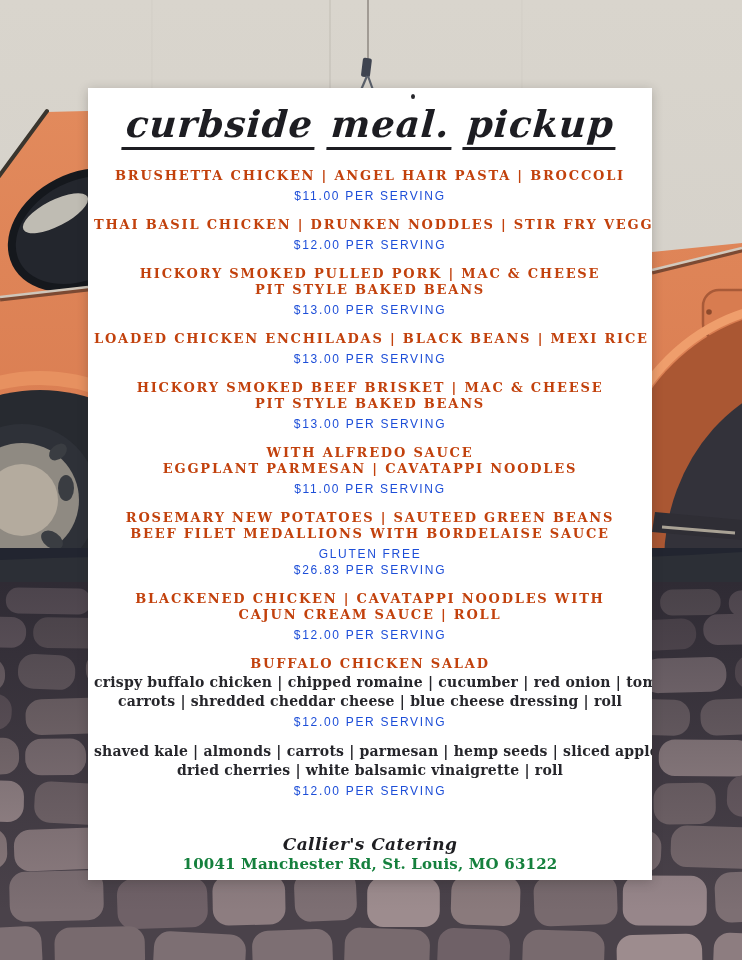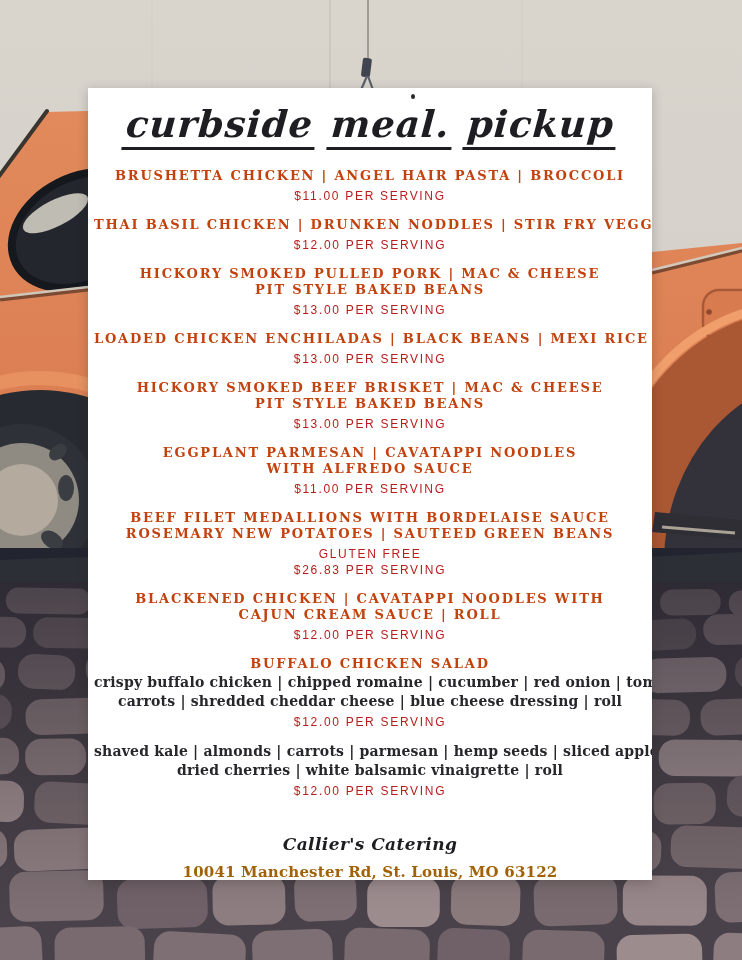--- a/index.html
+++ b/index.html
@@ -30,28 +30,28 @@
   .tl{
     font:700 13px/16px "DejaVu Serif", serif;
     letter-spacing:1.8px;color:#c2410c;white-space:nowrap;
   }
   .d{
     font:700 14px/17px "DejaVu Serif", serif;
     letter-spacing:.2px;color:#26262b;white-space:nowrap;margin-top:2px;
   }
   .price{
     font:400 12px/13px "Liberation Sans", sans-serif;
-    letter-spacing:1.7px;color:#b91c1c;margin-top:6px;white-space:nowrap;text-align:center;
+    letter-spacing:1.7px;color:#1d4ed8;margin-top:6px;white-space:nowrap;text-align:center;
   }
   .note{margin-top:6px;}
   .note + .price{margin-top:3px;}
 
   .footer{margin-top:2px;}
   .biz{font:italic 700 17px/21px "DejaVu Serif", serif;color:#1e1e22;letter-spacing:.4px;margin-top:36px;}
-  .addr{font:700 15px/19px "DejaVu Serif", serif;color:#a16207;letter-spacing:.2px;margin-top:8px;}
+  .addr{font:700 15px/19px "DejaVu Serif", serif;color:#15803d;letter-spacing:.2px;}
 </style>
 </head>
 <body>
 
 <div class="stage">
 
   <svg class="bg" viewBox="0 0 742 960" aria-hidden="true">
     <defs>
       <linearGradient id="wallg" x1="0" y1="0" x2="0" y2="1">
         <stop offset="0" stop-color="#d9d5cd"></stop>
@@ -238,28 +238,28 @@
       <div class="price">$13.00 PER SERVING</div>
     </div>
 
     <div class="item">
       <div class="tl">HICKORY SMOKED BEEF BRISKET | MAC &amp; CHEESE</div>
       <div class="tl">PIT STYLE BAKED BEANS</div>
       <div class="price">$13.00 PER SERVING</div>
     </div>
 
     <div class="item">
+      <div class="tl">WITH ALFREDO SAUCE</div>
       <div class="tl">EGGPLANT PARMESAN | CAVATAPPI NOODLES</div>
-      <div class="tl">WITH ALFREDO SAUCE</div>
       <div class="price">$11.00 PER SERVING</div>
     </div>
 
     <div class="item">
+      <div class="tl">ROSEMARY NEW POTATOES | SAUTEED GREEN BEANS</div>
       <div class="tl">BEEF FILET MEDALLIONS WITH BORDELAISE SAUCE</div>
-      <div class="tl">ROSEMARY NEW POTATOES | SAUTEED GREEN BEANS</div>
       <div class="price note">GLUTEN FREE</div>
       <div class="price">$26.83 PER SERVING</div>
     </div>
 
     <div class="item">
       <div class="tl">BLACKENED CHICKEN | CAVATAPPI NOODLES WITH</div>
       <div class="tl">CAJUN CREAM SAUCE | ROLL</div>
       <div class="price">$12.00 PER SERVING</div>
     </div>
 

